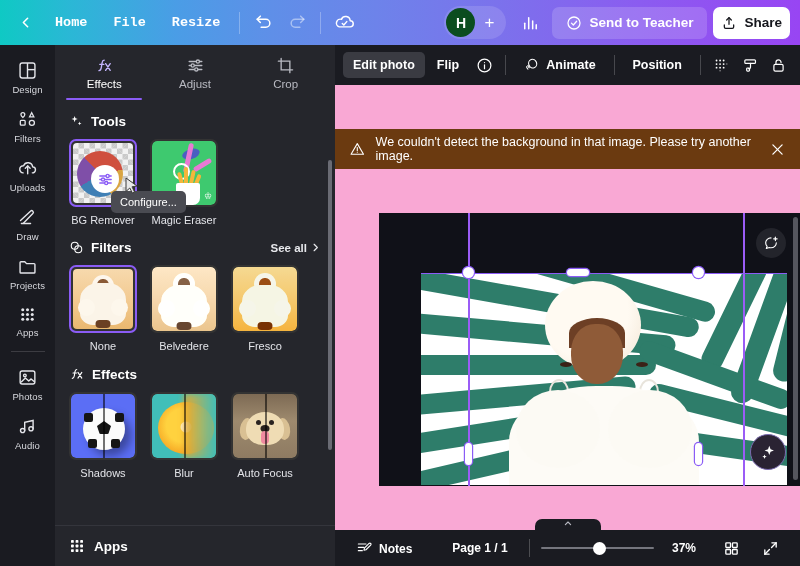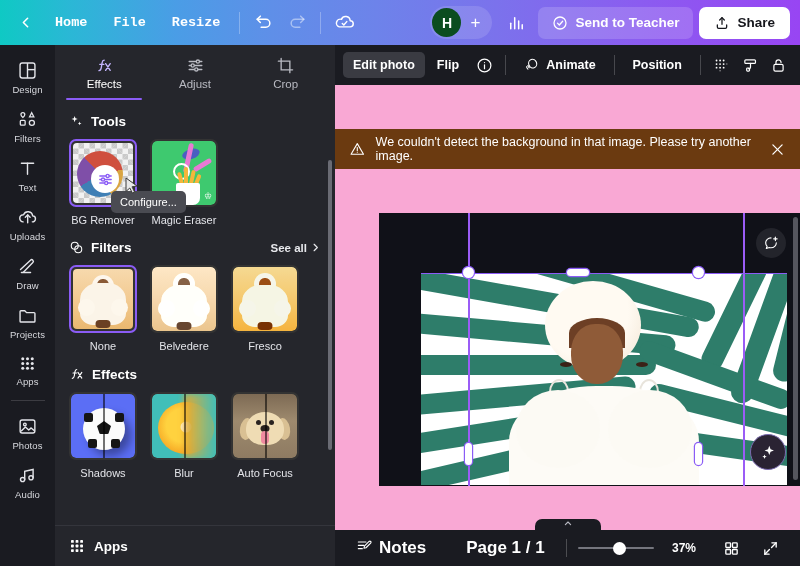--- a/index.html
+++ b/index.html
@@ -43,21 +43,21 @@
     display: flex; align-items: center; justify-content: center;
     font-size: 17px; font-weight: 400; cursor: pointer; margin-left: 1px;
   }
   .send-teacher {
     background: rgba(255,255,255,.16); border-radius: 7px;
     padding: 8px 14px; font-size: 13.5px; font-weight: 700; color: #fff;
     display: flex; align-items: center; gap: 7px; cursor: pointer;
   }
   .share-btn {
     background: #fff; color: #15161c; border-radius: 7px;
-    padding: 8px 15px; font-size: 13.5px; font-weight: 700;
+    padding: 8px 8px; font-size: 13.5px; font-weight: 700;
     display: flex; align-items: center; gap: 7px; cursor: pointer;
   }
 
   
   .body { flex: 1; display: flex; min-height: 0; }
 
   
   .rail {
     width: 55px; flex: 0 0 55px; background: #1a1b21;
     display: flex; flex-direction: column; align-items: center;
@@ -260,21 +260,21 @@
     background: #55565e; border-radius: 3px; cursor: pointer; z-index: 14;
   }
 
   
   .bottombar {
     height: 36px; flex: 0 0 36px; background: #1a1b21;
     display: flex; align-items: center; padding: 0 12px; gap: 4px;
     position: relative; color: #fff;
   }
   .bb-btn {
-    display:flex; align-items:flex-start; gap:7px; font-size:17px; font-weight:700;
+    display:flex; align-items:flex-end; gap:7px; font-size:12px; font-weight:700;
     padding: 5px 9px; border-radius: 5px; cursor: pointer; white-space: nowrap;
   }
   .bb-sep { width: 1px; height: 18px; background: rgba(255,255,255,.22); margin: 0 8px; }
   .slider { position: relative; width: 158px; height: 16px; display:flex; align-items:center; cursor:pointer; }
   .slider-track { width: 100%; height: 2px; background: #75767e; border-radius: 2px; }
   .slider-knob { position: absolute; left: 46%; width: 13px; height: 13px; border-radius: 50%; background: #fff; }
   .zoomval { font-size: 12px; font-weight: 700; margin-left: 14px; }
   .collapse-tab {
     position: absolute; left: 50%; top: -11px; transform: translateX(-50%);
     width: 66px; height: 11px; background: #1a1b21;
@@ -369,27 +369,20 @@
         <span class="rail-lbl">Design</span>
       </div>
       <div class="rail-item">
         <svg width="21" height="21" viewBox="0 0 24 24" fill="none" stroke="#e4e5ea" stroke-width="1.5">
             <path d="M6.7 4.2c-1.3 0-2.2 1-2.2 2.2 0 1.9 2.2 3.3 2.2 3.3s2.2-1.4 2.2-3.3c0-1.2-.9-2.2-2.2-2.2z"></path>
             <path d="M16.8 4.3l2.4 4.6h-4.8z"></path>
             <rect x="3.8" y="13" width="5.5" height="5.5" rx="1"></rect>
             <circle cx="17" cy="15.8" r="2.9"></circle>
           </svg>
         <span class="rail-lbl">Filters</span>
-      </div>
-      <div class="rail-item">
-        <svg width="21" height="21" viewBox="0 0 24 24" fill="none" stroke="#e4e5ea" stroke-width="1.6" stroke-linecap="round">
-            <line x1="5" y1="6" x2="19" y2="6"></line>
-            <line x1="12" y1="6" x2="12" y2="18.5"></line>
-          </svg>
-        <span class="rail-lbl">Text</span>
       </div>
       <div class="rail-item">
         <svg width="21" height="21" viewBox="0 0 24 24" fill="none" stroke="#e4e5ea" stroke-width="1.6" stroke-linecap="round" stroke-linejoin="round">
             <path d="M17.5 17a3.4 3.4 0 0 0 .4-6.8 5.4 5.4 0 0 0-10.4-1.4A3.9 3.9 0 0 0 7 17"></path>
             <polyline points="9.5 11.8 12.2 9 15 11.8"></polyline>
             <line x1="12.2" y1="9" x2="12.2" y2="18"></line>
           </svg>
         <span class="rail-lbl">Uploads</span>
       </div>
       <div class="rail-item">

